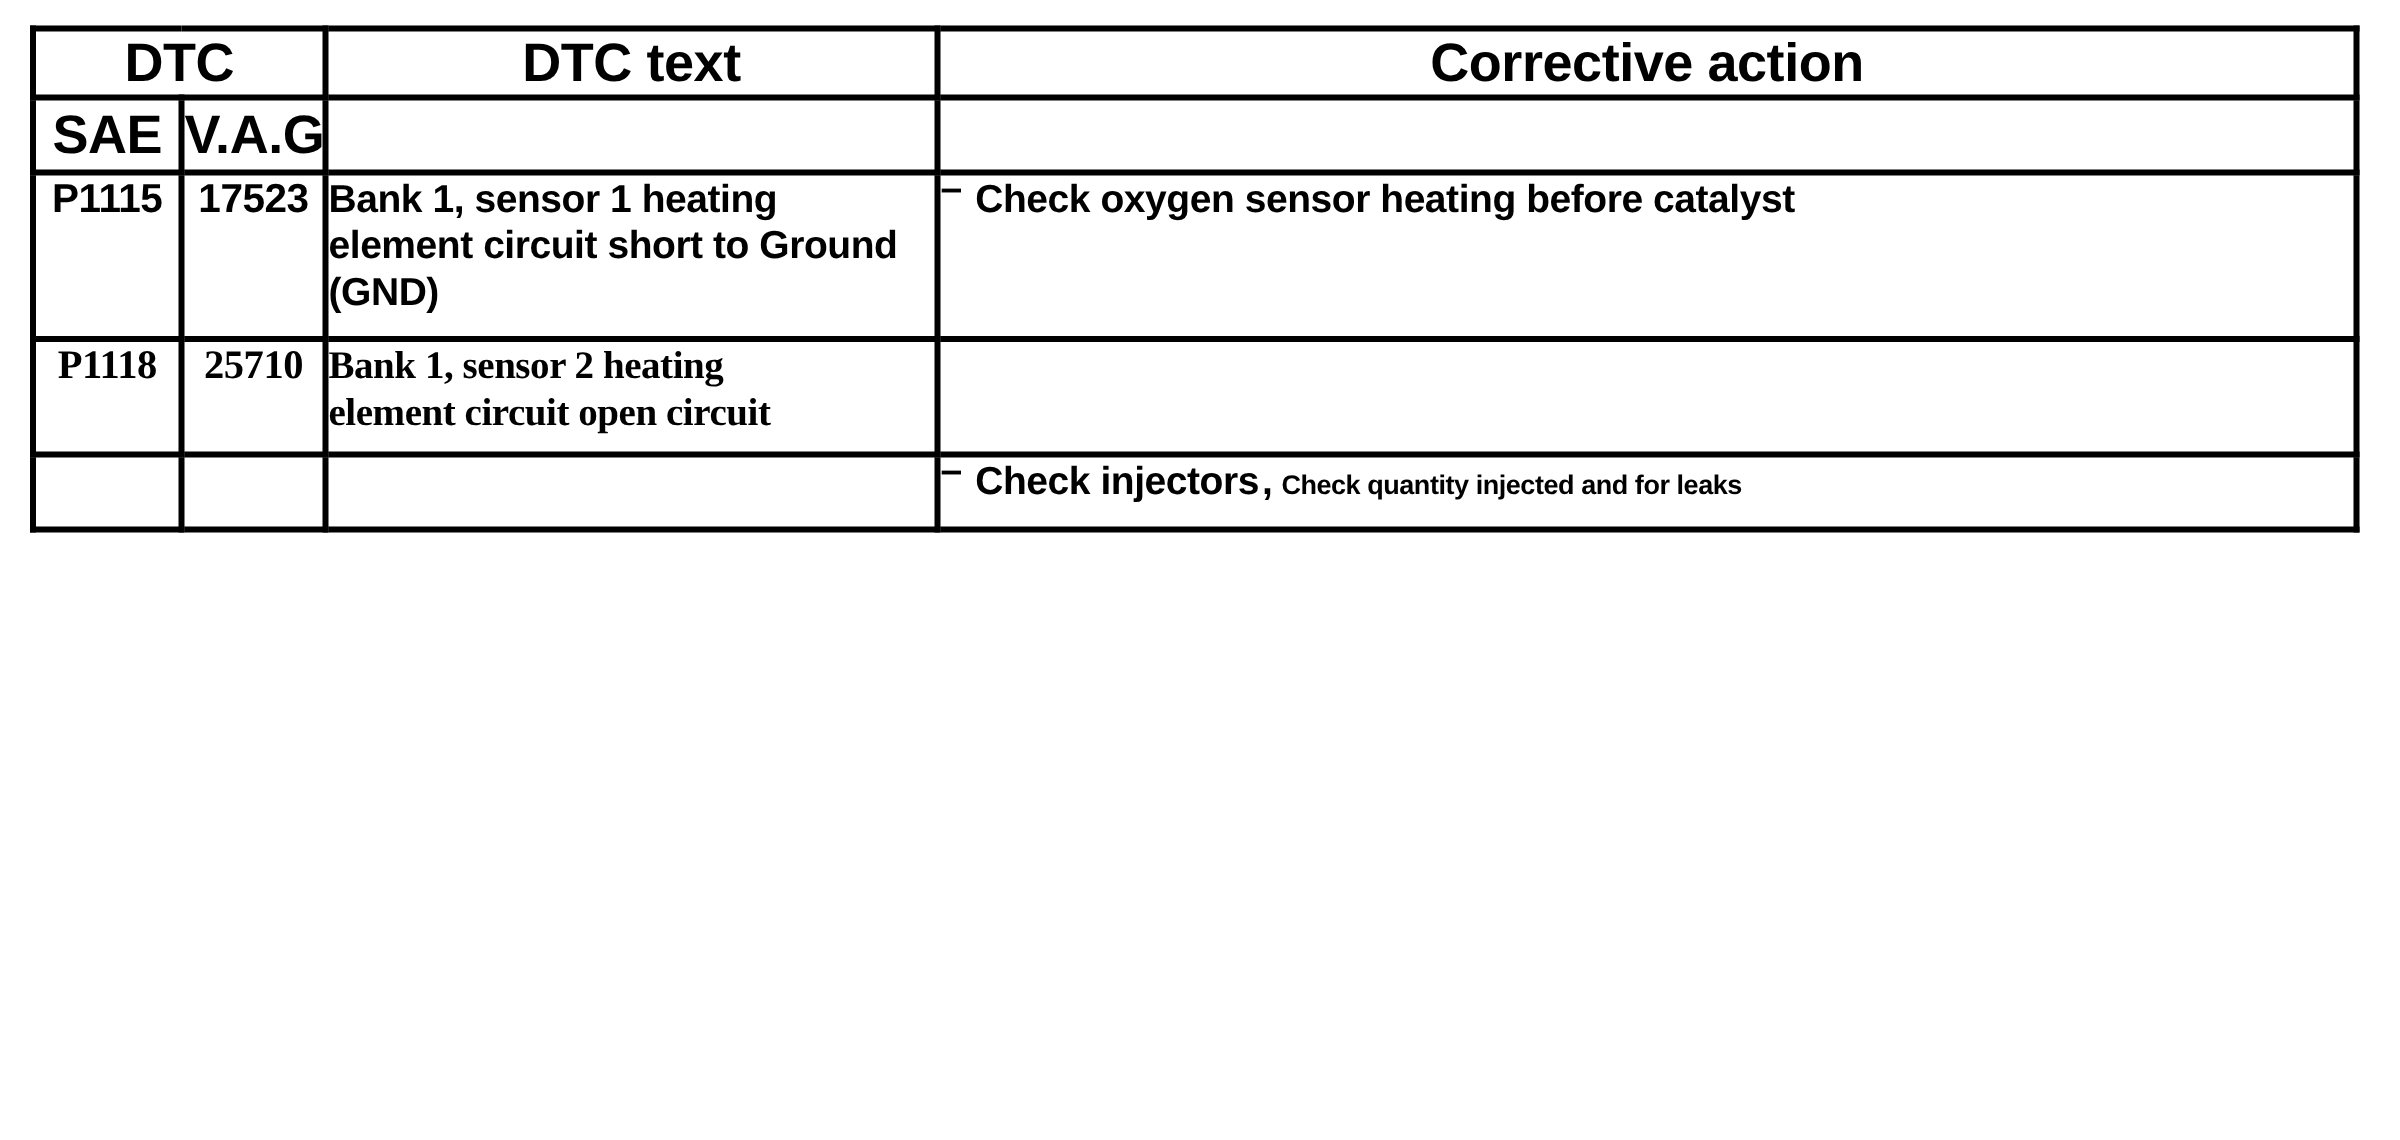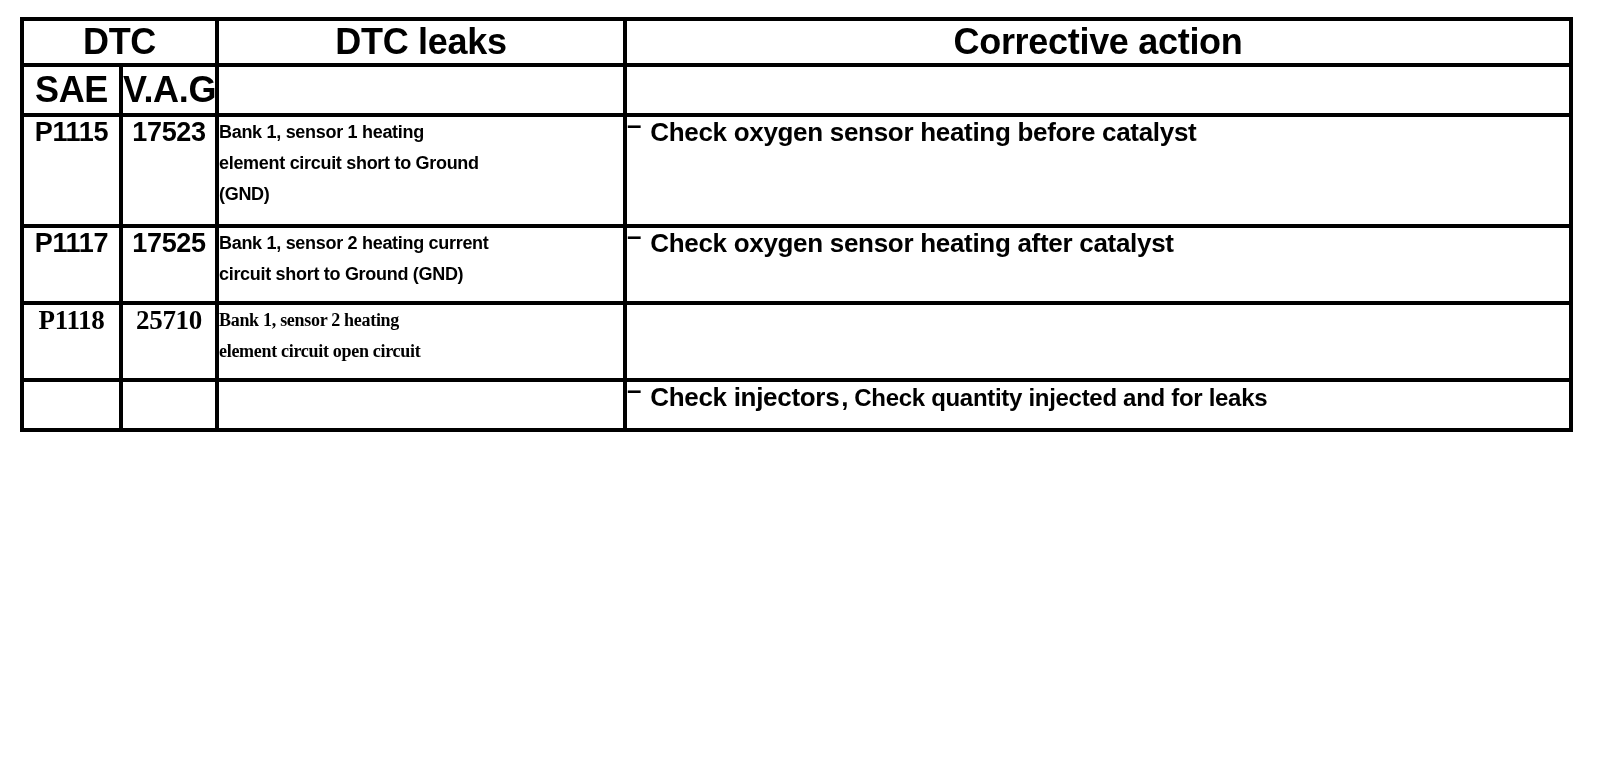--- a/index.html
+++ b/index.html
@@ -44,85 +44,78 @@
   tr.r4 { height: 80px; }
   tr.r5 { height: 50px; }
   tr.r6 { height: 151px; }
   
   .c-code {
     text-align: center;
     font-size: 27px;
     padding-top: 7px;
   }
   .c-text {
-    font-size: 18px;
+    font-size: 26px;
     line-height: 31px;
     padding: 7px 6px 0 10px;
     white-space: pre-line;
   }
   .c-action {
     font-size: 26px;
     line-height: 31px;
     padding: 9px 6px 0 80px;
   }
   .bullet {
     display: inline-block;
     transform: translateY(-7px);
     margin-right: 9px;
     font-weight: 700;
   }
   .action2 {
-    font-size: 24px;
+    font-size: 18px;
   }
   .sep {
     margin: 0 6px 0 2px;
   }
 </style>
 </head>
 <body>
 
 <table class="dtc-table">
   <colgroup>
     <col style="width:99px">
     <col style="width:96px">
     <col style="width:408px">
     <col style="width:946px">
   </colgroup>
 
   <tbody>
       <tr class="h1">
     <th colspan="2">DTC</th>
-    <th>DTC leaks</th>
+    <th>DTC text</th>
     <th>Corrective action</th>
   </tr>
 
   <tr class="h2">
     <th>SAE</th>
     <th>V.A.G</th>
     <th></th>
     <th></th>
   </tr>
 
   <tr class="r0">
     <td class="c-code">P1115</td>
     <td class="c-code">17523</td>
     <td class="c-text">Bank 1, sensor 1 heating
 element circuit short to Ground
 (GND)</td>
     <td class="c-action"><span class="bullet">–</span><span>Check oxygen sensor heating before catalyst</span></td>
   </tr>
 
 
-  <tr class="r2">
-    <td class="c-code">P1117</td>
-    <td class="c-code">17525</td>
-    <td class="c-text">Bank 1, sensor 2 heating current
-circuit short to Ground (GND)</td>
-    <td class="c-action"><span class="bullet">–</span><span>Check oxygen sensor heating after catalyst</span></td>
-  </tr>
 
   <tr class="r3">
     <td class="c-code">P1118</td>
     <td class="c-code">25710</td>
     <td class="c-text">Bank 1, sensor 2 heating
 element circuit open circuit</td>
     <td class="c-action"><span></span></td>
   </tr>
 
 

